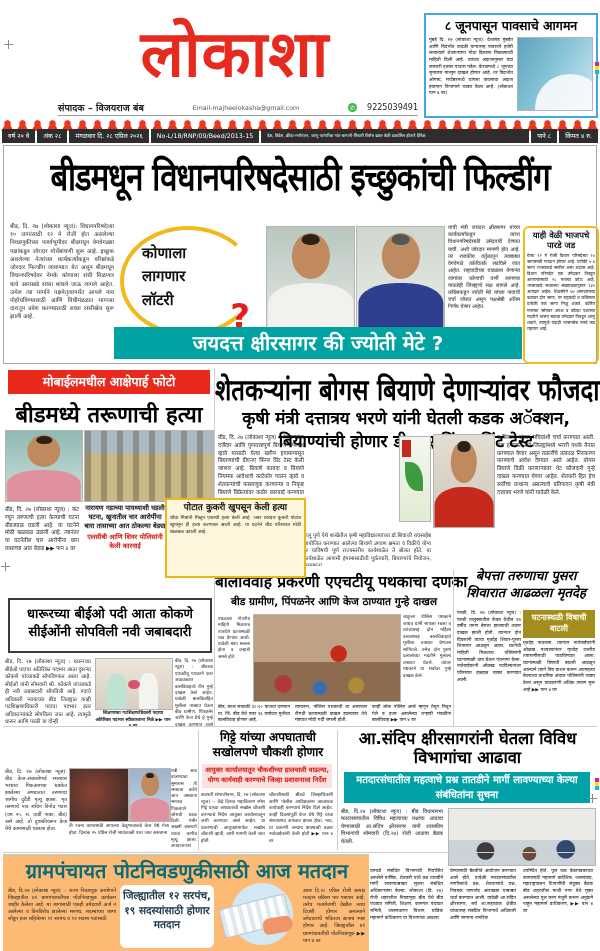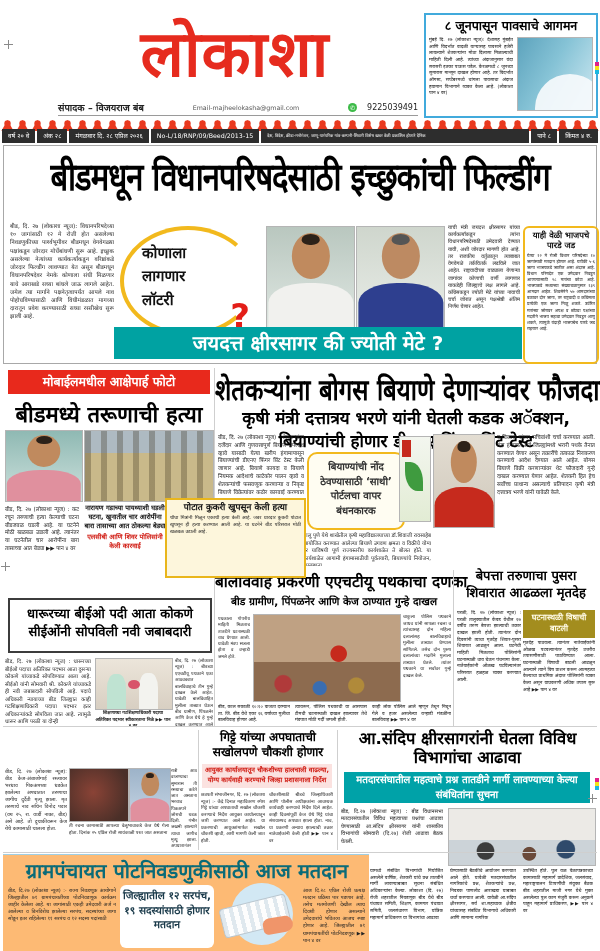--- a/index.html
+++ b/index.html
@@ -146,21 +146,20 @@
       <i style="left:42%;bottom:40%;width:16%;height:18%;background:#d8546a;border-radius:50%;"></i>
     </div>
     <div class="just" style="position:absolute;left:92px;top:344px;width:76px;height:18px;font-size:4.6px;text-align:center;font-weight:700;">शिक्षणाच्या गटशिक्षणाधिकारी पदाचा अतिरिक्त पदभार स्वीकारताना निळे ▶▶ पान ४ वर</div>
     <div class="just" style="position:absolute;left:172px;top:292px;width:38px;height:70px;font-size:4.5px;">बीड, दि. २७ (लोकाशा न्यूज) : बीडच्या एएचटीयू पथकाने एका आठवड्यात बालविवाहाचे तीन गुन्हे दाखल केले आहेत. यावेळी बालविवाहित मुलीला ताब्यात घेऊन बीड ग्रामीण, पिंपळनेर आणि केज येथे हे गुन्हे दाखल करण्यात आले आहेत.</div>
   </div>
 
   <div class="abs" style="left:215px;top:358px;width:382px;height:204px;">
     <div class="hl nowrap cond" style="position:absolute;left:0;top:4px;width:100%;font-size:24px;">शेतकऱ्यांना बोगस बियाणे देणाऱ्यांवर फौजदारी</div>
     <div class="hl" style="position:absolute;left:4px;top:42px;width:374px;font-size:17px;">कृषी मंत्री दत्तात्रय भरणे यांनी घेतली कडक अॅक्शन, बियाण्यांची होणार डीएनए फिंगर प्रिंट टेस्ट</div>
     <div class="just" style="position:absolute;left:3px;top:70px;width:86px;height:62px;font-size:5.5px;">बीड, दि. २७ (लोकाशा न्यूज) : शेतकऱ्यांना दर्जेदार आणि गुणवत्तापूर्ण बियाणे उपलब्ध व्हावे यासाठी येत्या खरीप हंगामापासून बियाण्यांची डीएनए फिंगर प्रिंट टेस्ट केली जाणार आहे. बियाणे कायदा व बियाणे नियमक आदेशाचे काटेकोर पालन व्हावे व शेतकऱ्यांची फसवणूक करणाऱ्या व निकृष्ट बियाणे विक्रेत्यांवर कठोर कारवाई करण्यात येईल, असा इशारा कृषी मंत्री दत्तात्रय भरणे यांनी दिला आहे.</div>
-    <div style="position:absolute;left:92px;top:88px;width:86px;height:68px;border:2px solid #f2b91d;border-radius:10px;background:#fffdf2;font-size:10px;font-weight:800;text-align:center;color:#333;padding:6px 4px 0 4px;line-height:1.45;">बियाण्यांची नोंद ठेवण्यासाठी ‘साथी’ पोर्टलचा वापर बंधनकारक</div>
     <div class="photo ph-seed" style="left:184px;top:72px;width:30px;height:84px;">
         <i class="band"></i>
         <i class="leaf"></i>
       </div>
     <div class="photo" style="left:218px;top:70px;width:60px;height:92px;background:linear-gradient(#e3ddd2,#cfc8bb);">
       <i class="head">
           <i class="hair"></i>
         </i>
         <i class="shirt c-red"></i>
     </div>
@@ -178,21 +177,21 @@
     <div class="hl" style="position:absolute;left:0;top:26px;width:100%;font-size:10.5px;">बीड ग्रामीण, पिंपळनेर आणि केज ठाण्यात गुन्हे दाखल</div>
     <div class="just" style="position:absolute;left:3px;top:48px;width:32px;height:84px;font-size:4.4px;">पथकाला गोपनीय माहिती मिळताच तातडीने घटनास्थळी धाव घेण्यात आली. यावेळी मंडप सजला होता व वऱ्हाडी जमले होते.</div>
     <div class="photo ph-crowd" style="left:38px;top:46px;width:146px;height:86px;"></div>
     <div class="just" style="position:absolute;left:188px;top:46px;width:48px;height:88px;font-size:4.6px;">चाकुला पोलिस पथकाने जाधव यांनी सापळा रचला व त्यांच्यासह दोन महिला दलालांसह बालविवाहाचे मुलीला ताब्यात घेण्यास सांगितले. तसेच दोन पुरुष दलालांच्या मदतीने मुलाला ताब्यात घेतले. त्यांतर पथकाने या सर्वांवर गुन्हे दाखल केले.</div>
     <div class="just" style="position:absolute;left:3px;top:136px;width:72px;height:24px;font-size:4.7px;">बीड, काल सकाळी १०:१० वाजता दरम्यान ता. जि. बीड येथे एका १६ वर्षाच्या मुलीचा बालविवाह होणार आहे.</div>
     <div class="just" style="position:absolute;left:80px;top:136px;width:72px;height:24px;font-size:4.7px;">त्यावरून, पोलिस पथकाची या आसपास टीमची घटनास्थळी दाखल झाल्यावर तेथे मंडपात मोठी गर्दी जमली होती.</div>
     <div class="just" style="position:absolute;left:157px;top:136px;width:79px;height:24px;font-size:4.7px;">काही लोक पोलिस आले म्हणून तेथून निघून गेले व हजर असलेल्या वऱ्हाडी मंडळींना बालविवाह ▶▶ पान ४ वर</div>
   </div>
 
   <div class="abs" style="left:455px;top:562px;width:142px;height:160px;">
-    <div class="hl" style="position:absolute;left:0;top:0;width:100%;font-size:13px;line-height:1.3;">बेपत्ता तरुणाचा पुसरा शिवारात आढळला मृतदेह</div>
+    <div class="hl" style="position:absolute;left:0;top:0;width:100%;font-size:13px;line-height:1.3;font-style:italic;">बेपत्ता तरुणाचा पुसरा शिवारात आढळला मृतदेह</div>
     <div class="just" style="position:absolute;left:2px;top:42px;width:64px;height:116px;font-size:4.7px;">परळी, दि. २७ (लोकाशा न्यूज) : परळी तालुक्यातील केवड येथील १७ वर्षीय तरुण बेपत्ता झाल्याची तक्रार दाखल झाली होती. त्यानंतर दोन दिवसांनी त्याचा मृतदेह शिवार-पुसरा शिवारात आढळून आला. घटनेची माहिती मिळताच पोलिसांनी घटनास्थळी धाव घेऊन पंचनामा केला. नातेवाईकांनी ओळख पटविल्यानंतर परिसरात हळहळ व्यक्त करण्यात आली.</div>
     <div style="position:absolute;left:68px;top:42px;width:72px;height:26px;background:#a38d1e;color:#fffbe6;font-size:8px;font-weight:800;text-align:center;line-height:1.4;padding-top:2px;">घटनास्थळी विषाची बाटली</div>
     <div class="just" style="position:absolute;left:68px;top:72px;width:72px;height:86px;font-size:4.7px;">मृतदेह पाठवला. त्यानंतर नातेवाईकांनी ओळख पटवल्यानंतर मृतदेह उत्तरीय तपासणीसाठी पाठविण्यात आला. घटनास्थळी विषाची बाटली आढळून आल्याने त्याने विष प्राशन करून आत्महत्या केल्याचा प्राथमिक अंदाज पोलिसांनी व्यक्त केला असून याप्रकरणी अधिक तपास सुरू आहे ▶▶ पान ४ वर</div>
   </div>
 
   <div class="abs" style="left:3px;top:722px;width:195px;height:124px;">
     <div class="just" style="position:absolute;left:2px;top:40px;width:62px;height:82px;font-size:5px;">बीड, दि. २७ (लोकाशा न्यूज): बीड केज-अंबाजोगाई रस्त्यावर भरधाव पिकअपच्या धडकेत झालेल्या अपघातात तरुणाचा जागीच दुर्दैवी मृत्यू झाला. मृत तरुणाचे नाव सचिन विनोद पवार (वय २५, रा. वार्डी नाका, बीड) असे आहे. तो दुचाकीवरून केज येथे कामासाठी चालला होता.</div>
     <div class="photo ph-accident" style="left:66px;top:40px;width:58px;height:52px;"></div>
     <div class="photo" style="left:126px;top:40px;width:40px;height:52px;background:linear-gradient(#9db3c9,#c7d6e4);">
       <i class="head">

